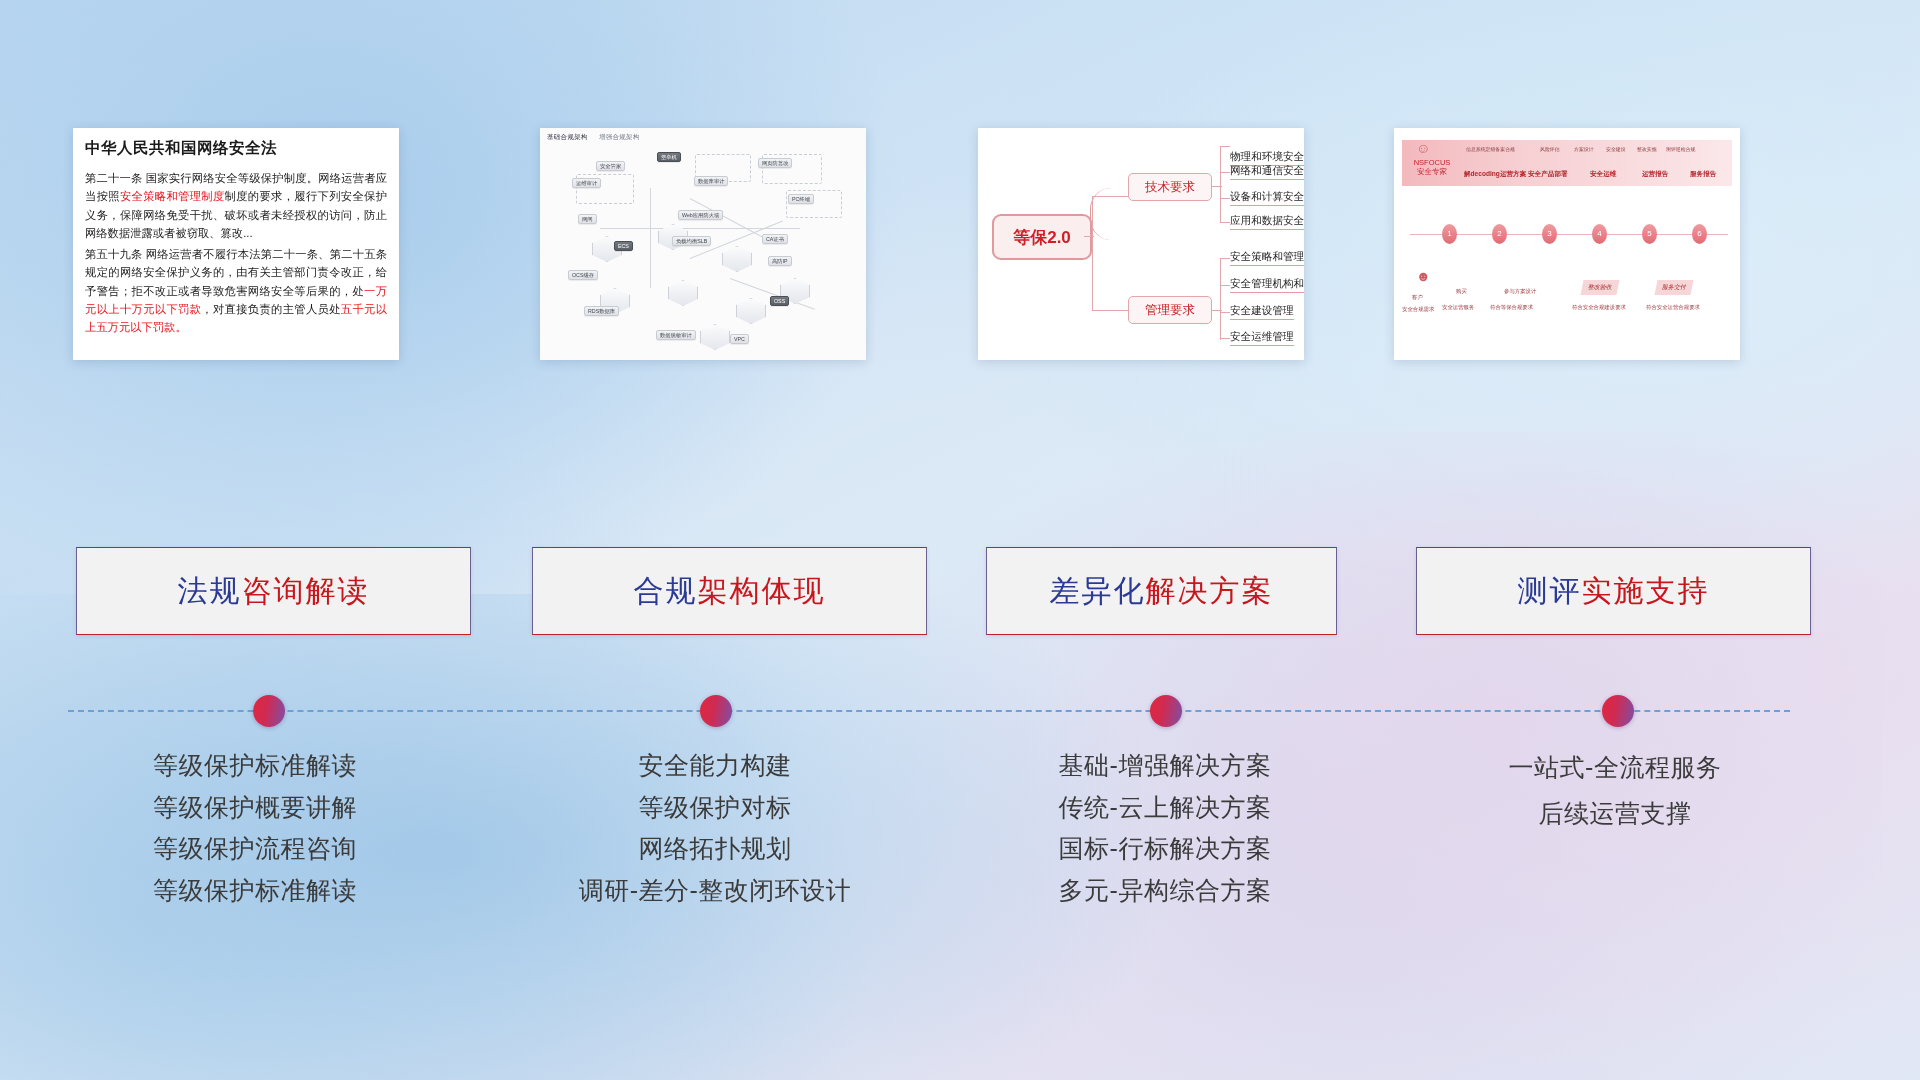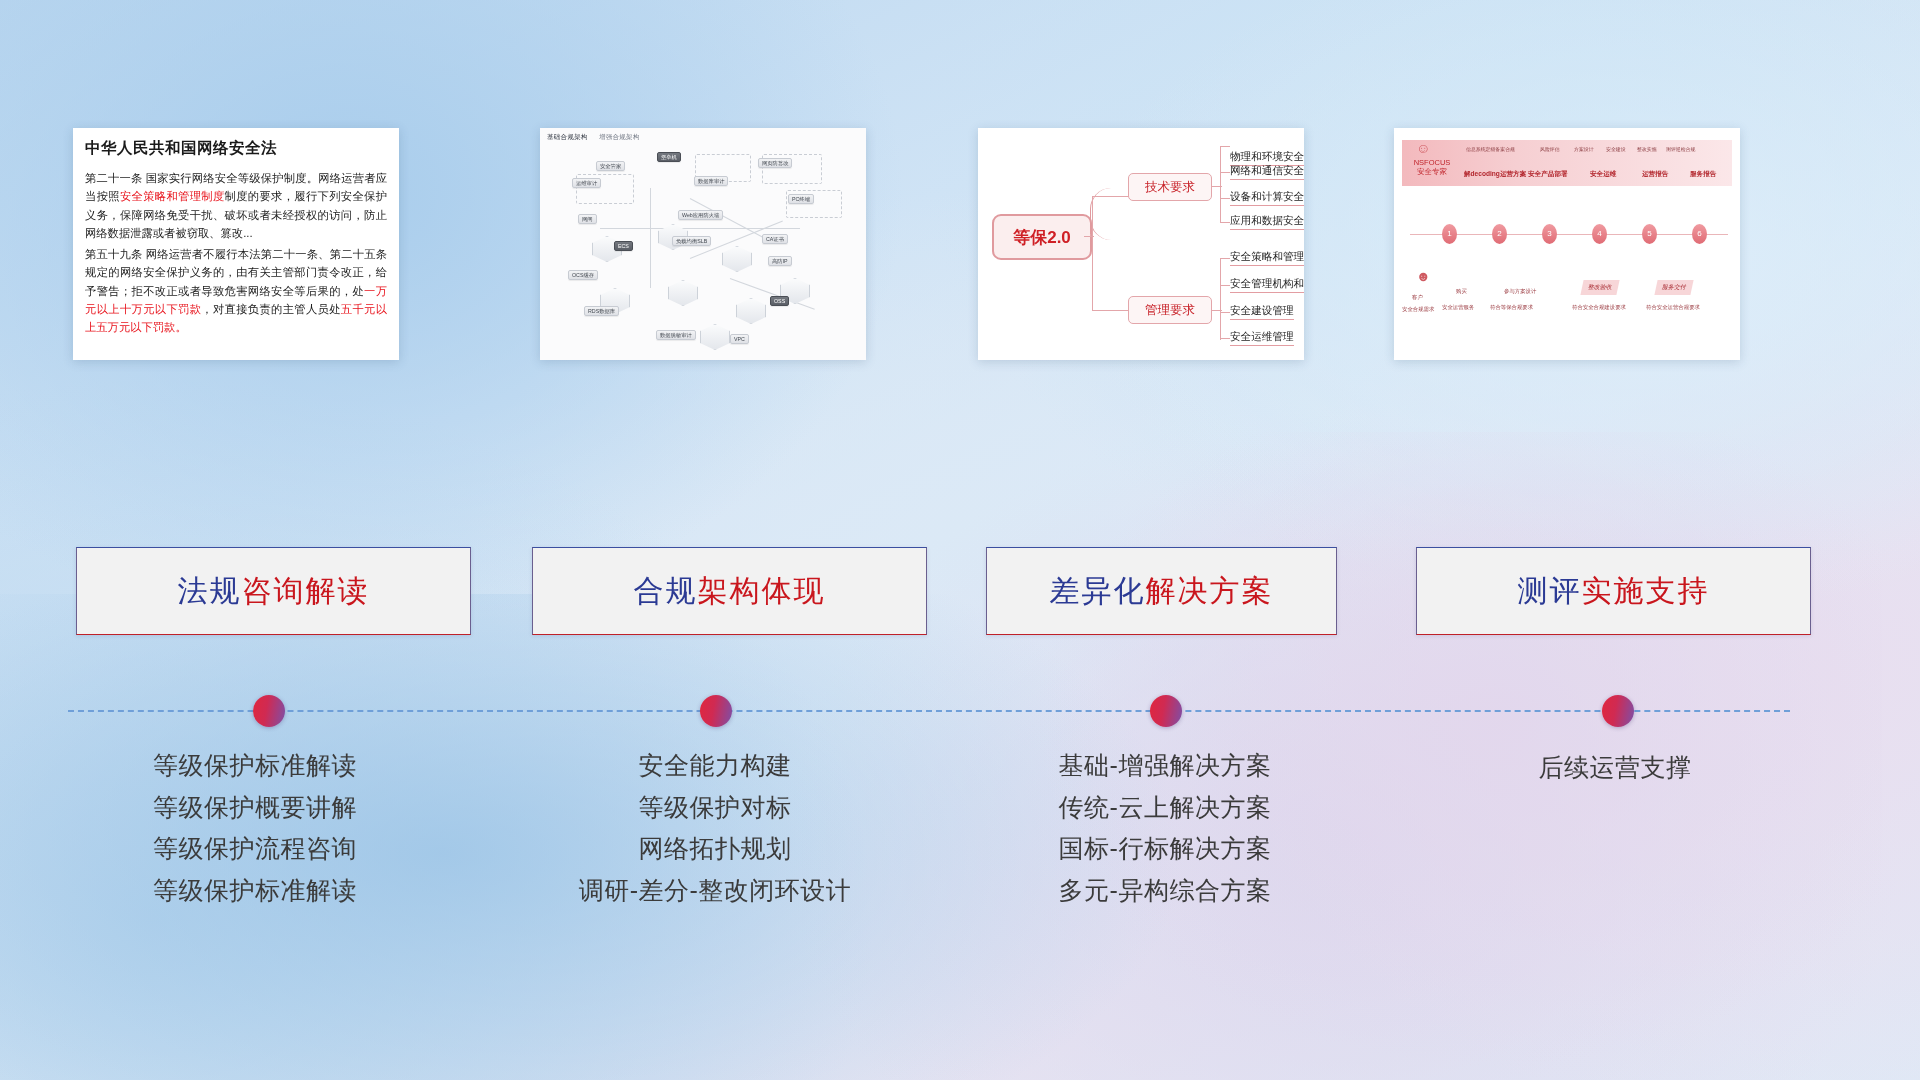--- a/index.html
+++ b/index.html
@@ -389,15 +389,16 @@
     <div class="col-item">网络拓扑规划</div>
     <div class="col-item">调研-差分-整改闭环设计</div>
   </div>
   <div class="col k3">
     <div class="col-item">基础-增强解决方案</div>
     <div class="col-item">传统-云上解决方案</div>
     <div class="col-item">国标-行标解决方案</div>
     <div class="col-item">多元-异构综合方案</div>
   </div>
   <div class="col k4">
+    <div class="col-item">一站式-全流程服务</div>
     <div class="col-item">后续运营支撑</div>
   </div>
 </div>
 
 </body></html>

